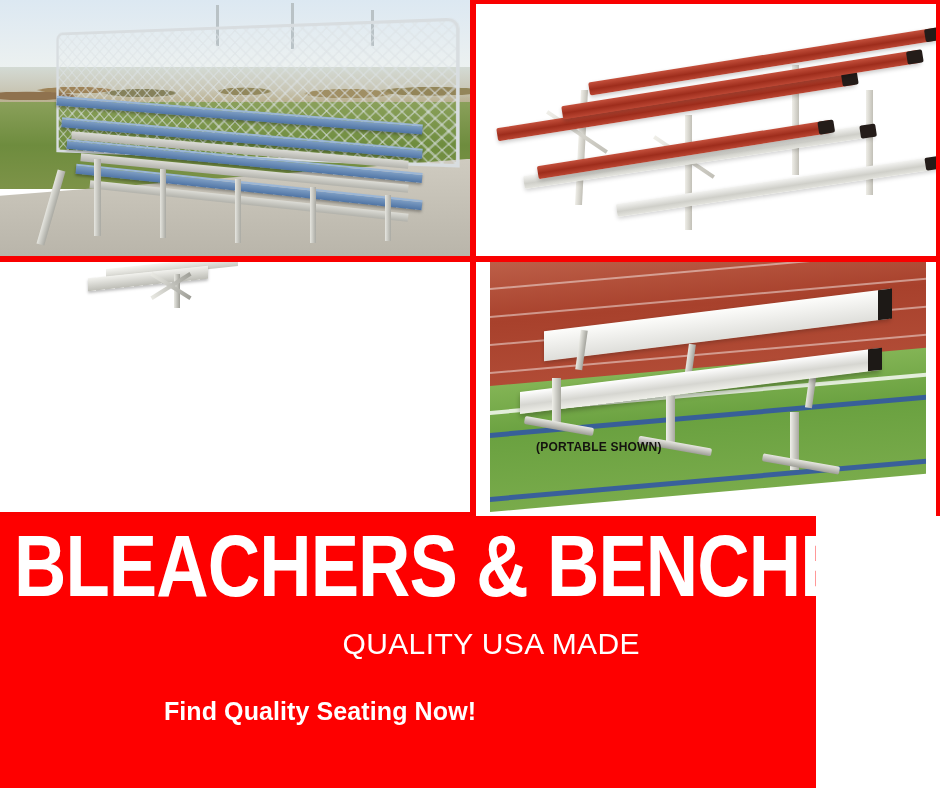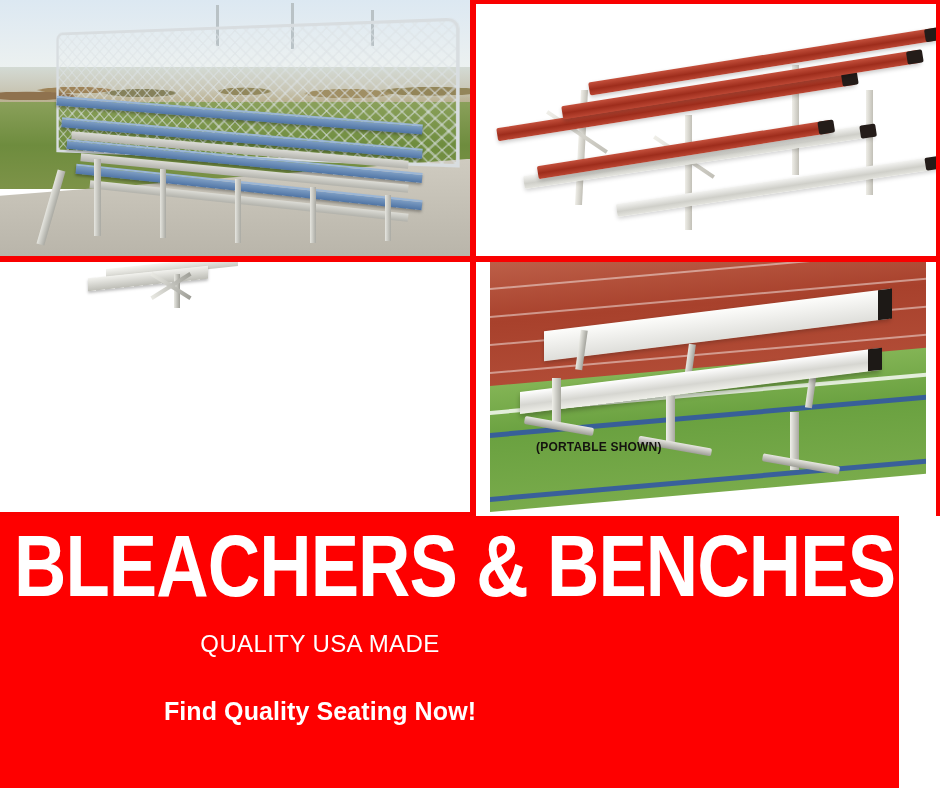--- a/index.html
+++ b/index.html
@@ -106,29 +106,29 @@
     transform:skewY(-7deg); box-shadow:0 3px 5px rgba(0,0,0,.28); }
   .br-seat .cap { position:absolute; right:-2px; top:0; width:14px; height:100%; background:#1d1916; }
   .br-legv { position:absolute; width:9px; background:linear-gradient(90deg,#f0f0ea,#a8a8a0); }
   .br-foot { position:absolute; height:8px; background:linear-gradient(#e8e8e2,#9d9d96); border-radius:2px; }
   .br-brkt { position:absolute; width:7px; background:linear-gradient(90deg,#eaeae4,#a3a39c); }
   .portable-label { position:absolute; left:46px; top:180px;
     font-family:"Liberation Sans", sans-serif; font-size:12px; font-weight:bold;
     color:#14120f; letter-spacing:.2px; white-space:nowrap; }
 
   
-  .banner { position:absolute; left:0; top:516px; width:899px; height:272px; background:#fe0000; }
+  .banner { position:absolute; left:0; top:516px; width:816px; height:272px; background:#fe0000; }
   .headline { position:absolute; left:14px; top:6px; width:740px;
     font-family:"Liberation Sans Narrow","Liberation Sans", sans-serif;
     font-size:78px; line-height:78px; font-weight:bold; color:#ffffff;
     letter-spacing:-1px; transform:scaleX(.93) scaleY(1.12); transform-origin:left top;
     white-space:nowrap; }
   .subcopy { position:absolute; left:0; top:108px; width:640px; text-align:center;
     color:#fff; }
-  .sub1, .sub2 { font-size:24px; line-height:39px; font-weight:normal; letter-spacing:.4px; }
+  .sub1, .sub2 { font-size:30px; line-height:39px; font-weight:normal; letter-spacing:.4px;text-align:right; }
   .sub3 { margin-top:34px; font-size:25px; font-weight:bold; letter-spacing:.1px; }
 </style>
 </head>
 <body>
 
 <div class="poster">
 
   <div class="photo-grid">
 
     <div class="cell cell-tl">

